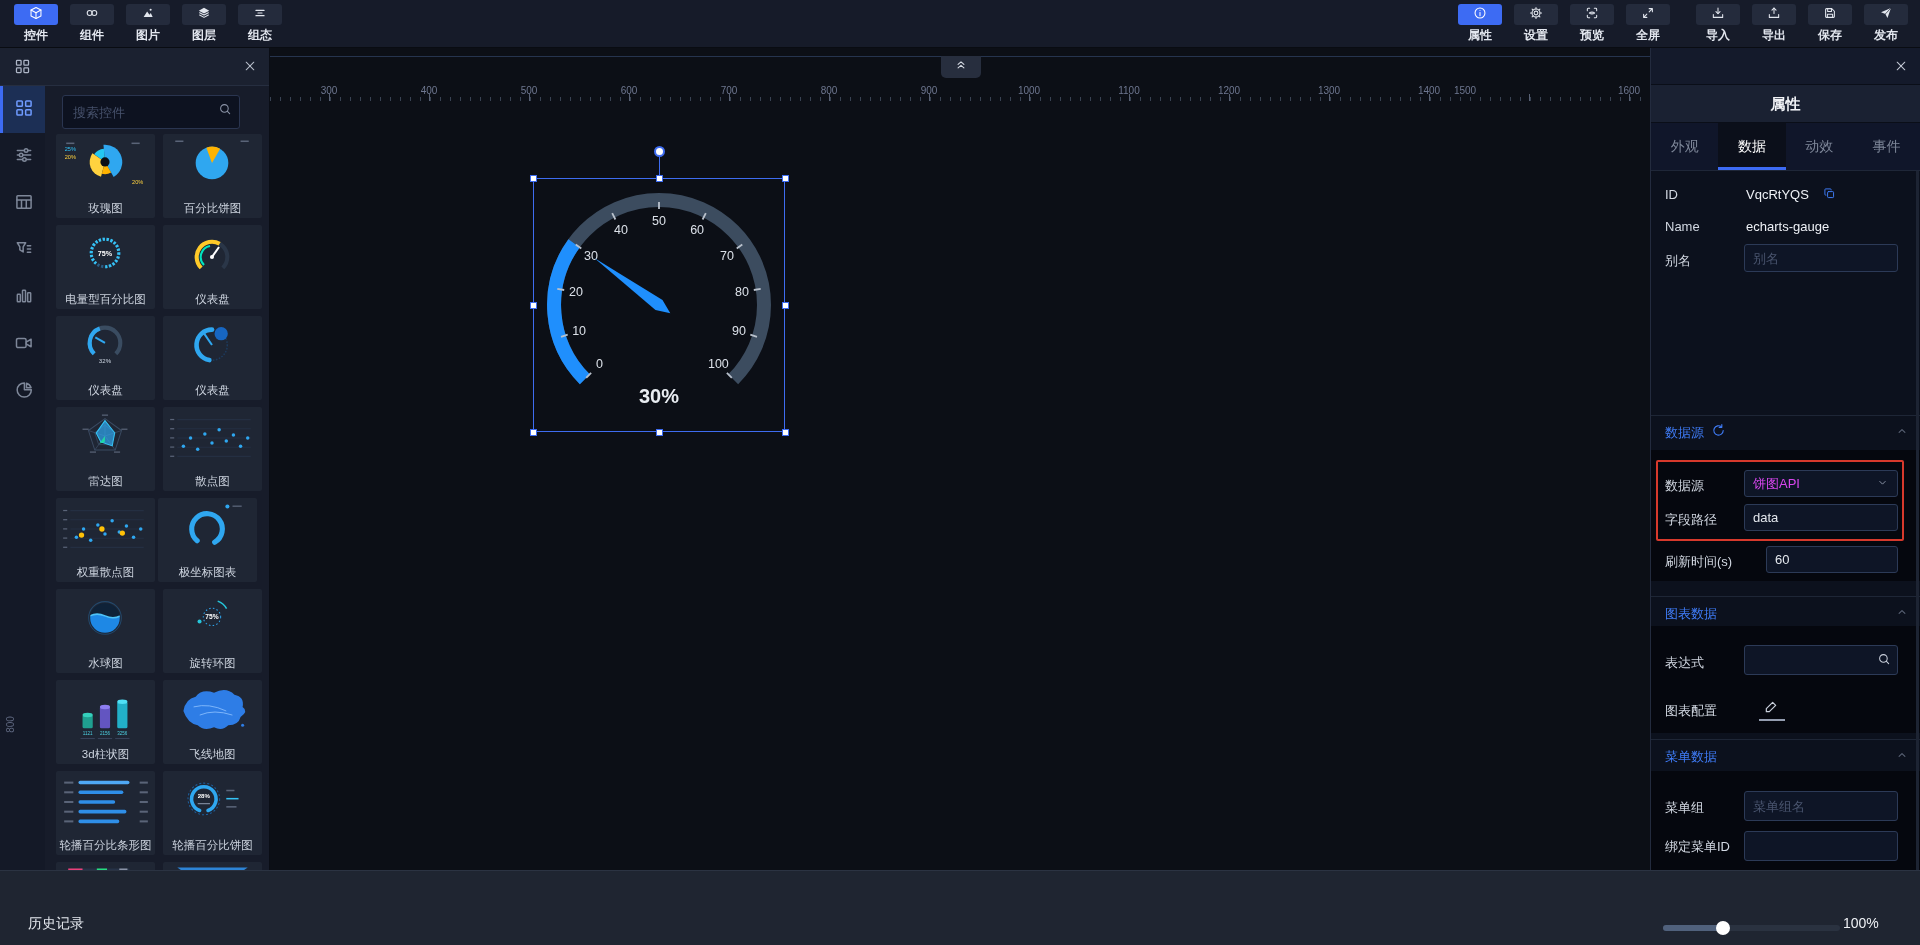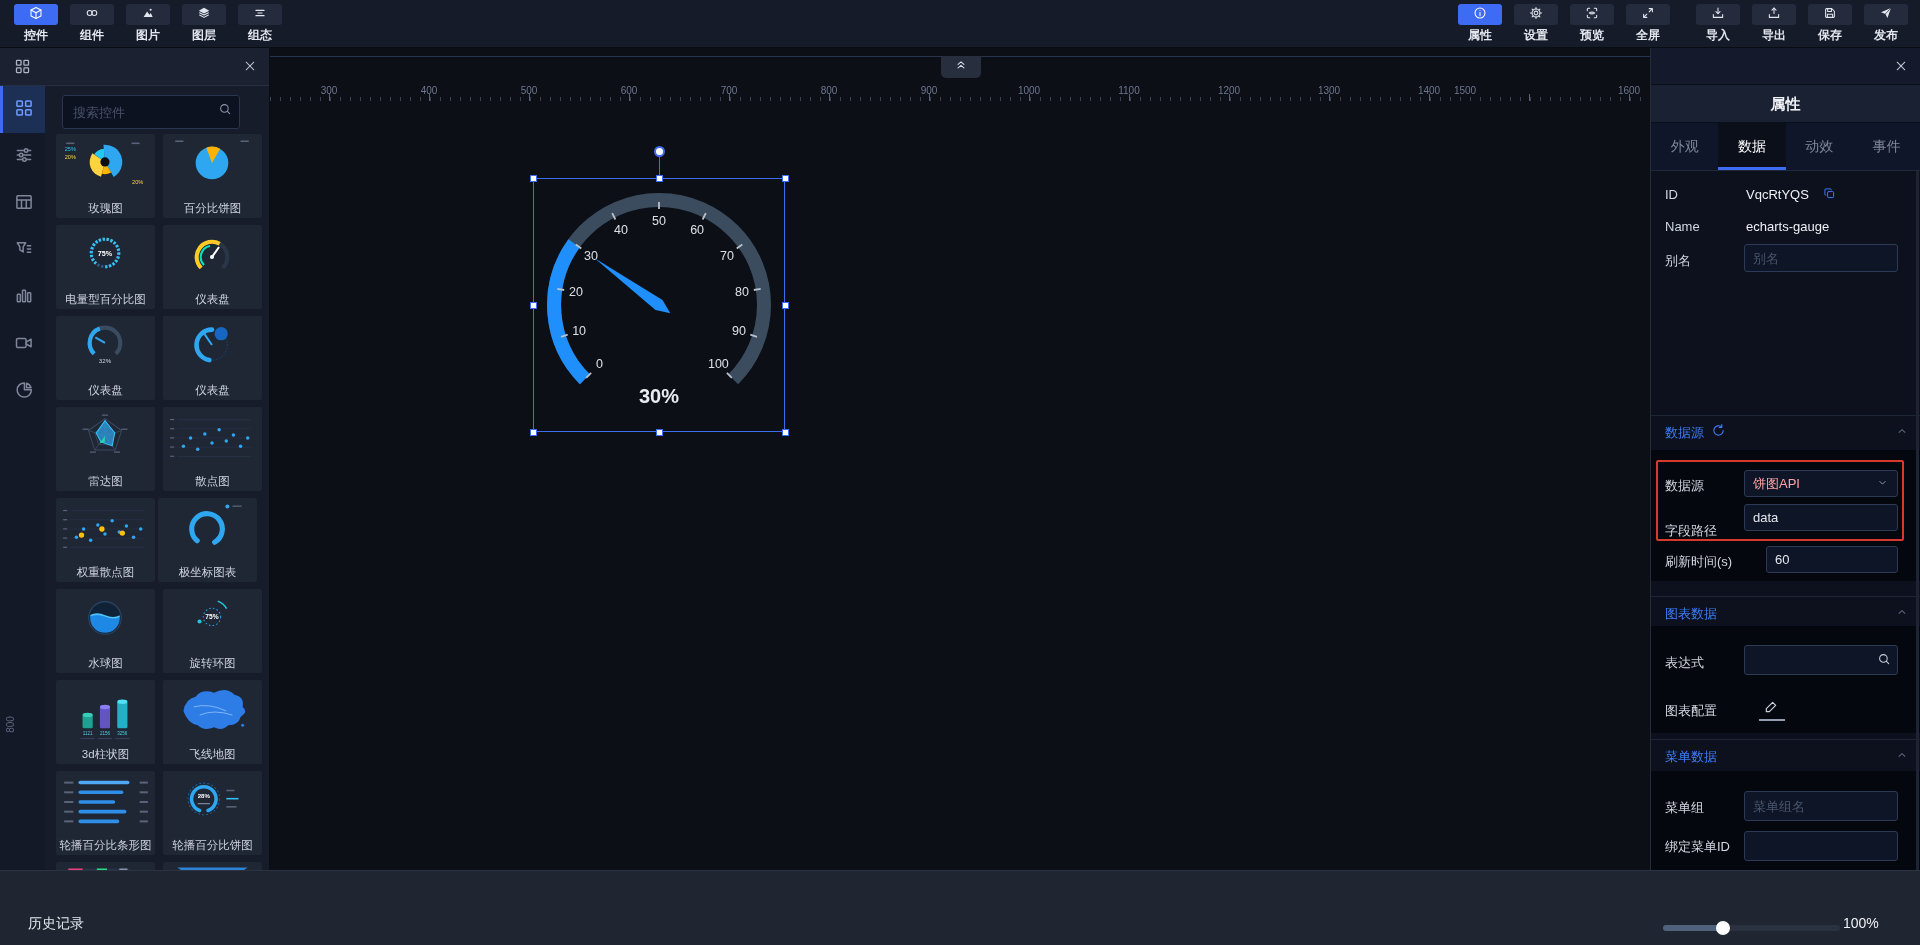--- a/index.html
+++ b/index.html
@@ -57,21 +57,21 @@
   .rp-tab { flex:1; text-align:center; line-height:47px; font-size:14px; color:#7e8799; cursor:pointer; }
   .rp-tab.active { color:#fff; background:#0b0f1a; box-shadow:inset 0 -3px 0 #3d6bf3; }
   .rp-body { position:absolute; left:0; top:123px; right:0; bottom:0; background:#0c111d; }
   .dark-block { position:absolute; left:0; width:270px; background:#05070e; z-index:0; }
   .rp-row { position:absolute; z-index:1; }
   .rp-label { font-size:13px; color:#d2d8e2; white-space:nowrap; }
   .rp-value { font-size:13px; color:#eef1f6; }
   .rp-input { background:#0e1526; border:1px solid #2c3a57; border-radius:3px; color:#e4e8ee; font-size:13px; padding:0 8px; outline:none; width:100%; height:100%; }
   .rp-input::placeholder { color:#49546e; }
   .rp-select { background:#0e1526; border:1px solid #2c3a57; border-radius:3px; display:flex; align-items:center; justify-content:space-between; padding:0 8px; cursor:pointer; width:100%; height:100%; }
-  .rp-select span { font-size:13px; color:#fca5a5; }
+  .rp-select span { font-size:13px; color:#d946ef; }
   .rp-select .chev { color:#8a93a6; }
   .section-hd { position:absolute; left:0; width:270px; height:30px; border-top:1px solid #1e2636; z-index:1; cursor:pointer; }
   .section-hd .stitle { position:absolute; left:14px; top:8px; font-size:13px; color:#3f7cf7; }
   .section-hd .schev { position:absolute; right:12px; top:8px; color:#5b6476; }
   .refresh-ic { position:absolute; left:60px; top:7px; color:#3f7cf7; }
   .red-box { position:absolute; left:5px; top:289px; width:248px; height:81px; border:2px solid #d7392c; border-radius:2px; z-index:3; pointer-events:none; }
   .toggle { position:absolute; width:40px; height:19px; border-radius:10px; background:#2e66f5; cursor:pointer; }
   .toggle .knob { position:absolute; right:2px; top:2px; width:15px; height:15px; border-radius:50%; background:#fff; }
   .q-ic { display:inline-block; width:13px; height:13px; border:1px solid #8e97ab; border-radius:50%; font-size:9px; line-height:12px; text-align:center; color:#aeb6c6; margin-left:2px; vertical-align:1px; }
   .pencil-wrap { color:#c9cfdb; }
@@ -802,21 +802,21 @@
     <div class="rp-row" style="left:14px;top:305px"><span class="rp-label">数据源</span></div>
     <div class="rp-row" style="left:93px;top:299px;width:154px;height:27px">
       <div class="rp-select">
         <span>饼图API</span>
         <span class="chev"><svg width="13" height="13" viewBox="0 0 24 24" fill="none" stroke="currentColor" stroke-width="1.8" stroke-linecap="round" stroke-linejoin="round">
               <path d="M7 10 L12 15 L17 10"></path>
             </svg></span>
       </div>
     </div>
 
-    <div class="rp-row" style="left:14px;top:350px"><span class="rp-label">字段路径</span></div>
+    <div class="rp-row" style="left:14px;top:339px"><span class="rp-label">字段路径</span></div>
     <div class="rp-row" style="left:93px;top:333px;width:154px;height:27px">
       <input class="rp-input" value="data" style="">
     </div>
 
     <div class="rp-row" style="left:14px;top:381px"><span class="rp-label">刷新时间(s)</span></div>
     <div class="rp-row" style="left:115px;top:375px;width:132px;height:27px">
       <input class="rp-input" value="60" style="">
     </div>
 
     <div class="red-box"></div>

